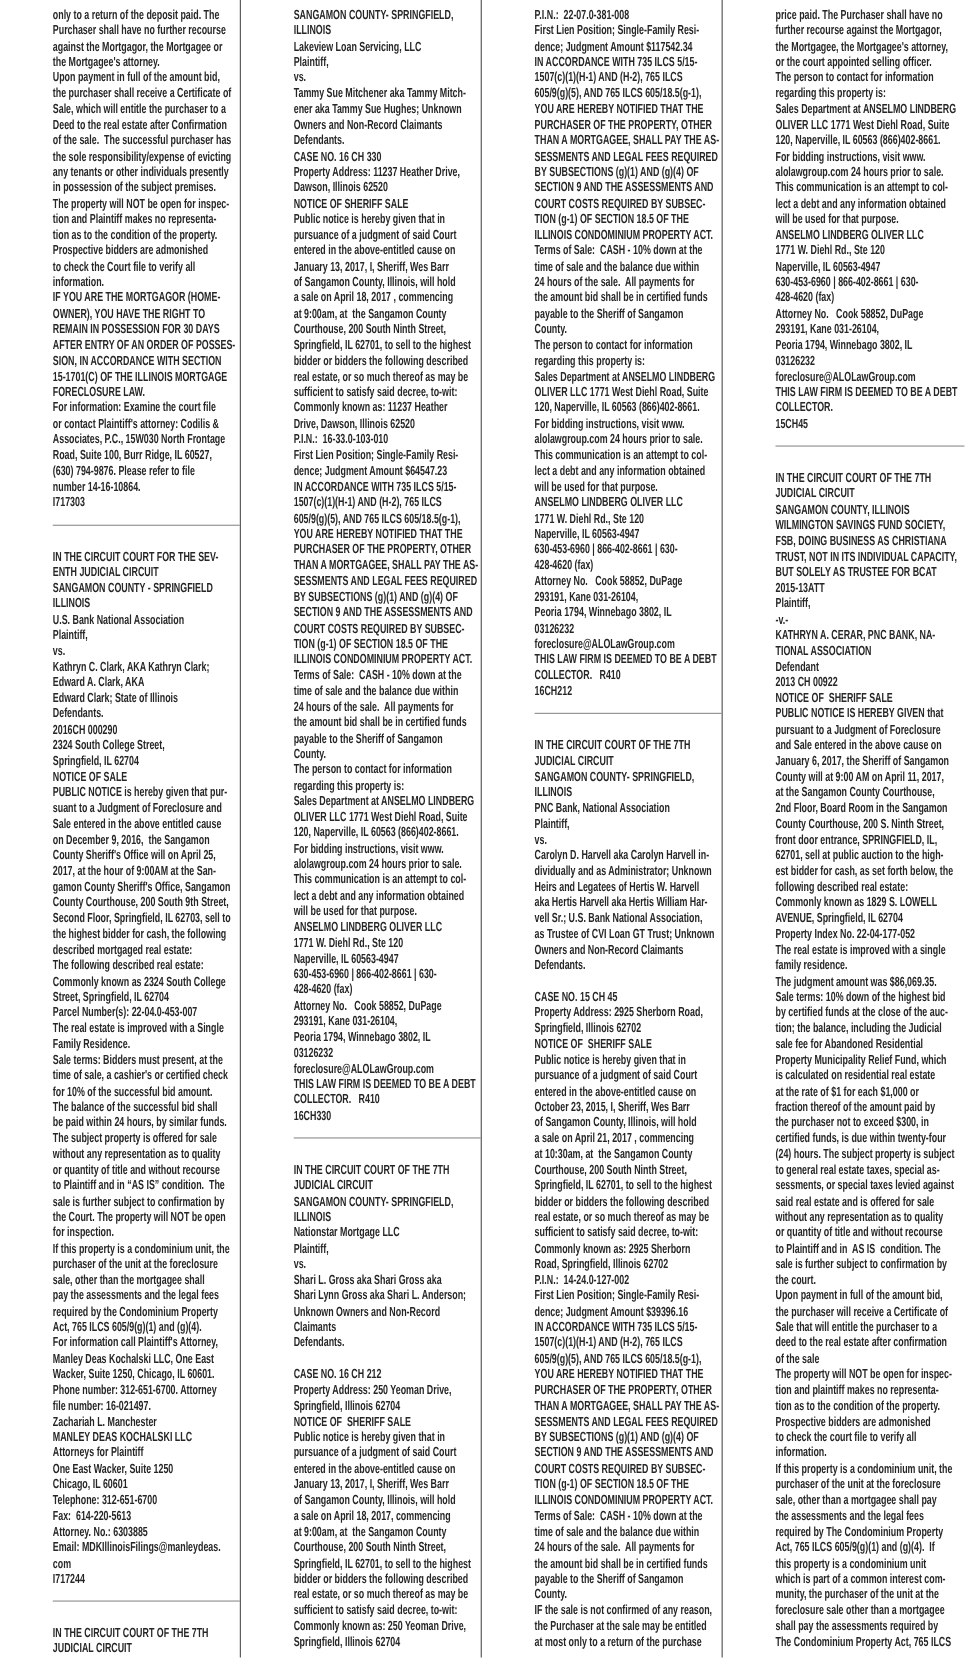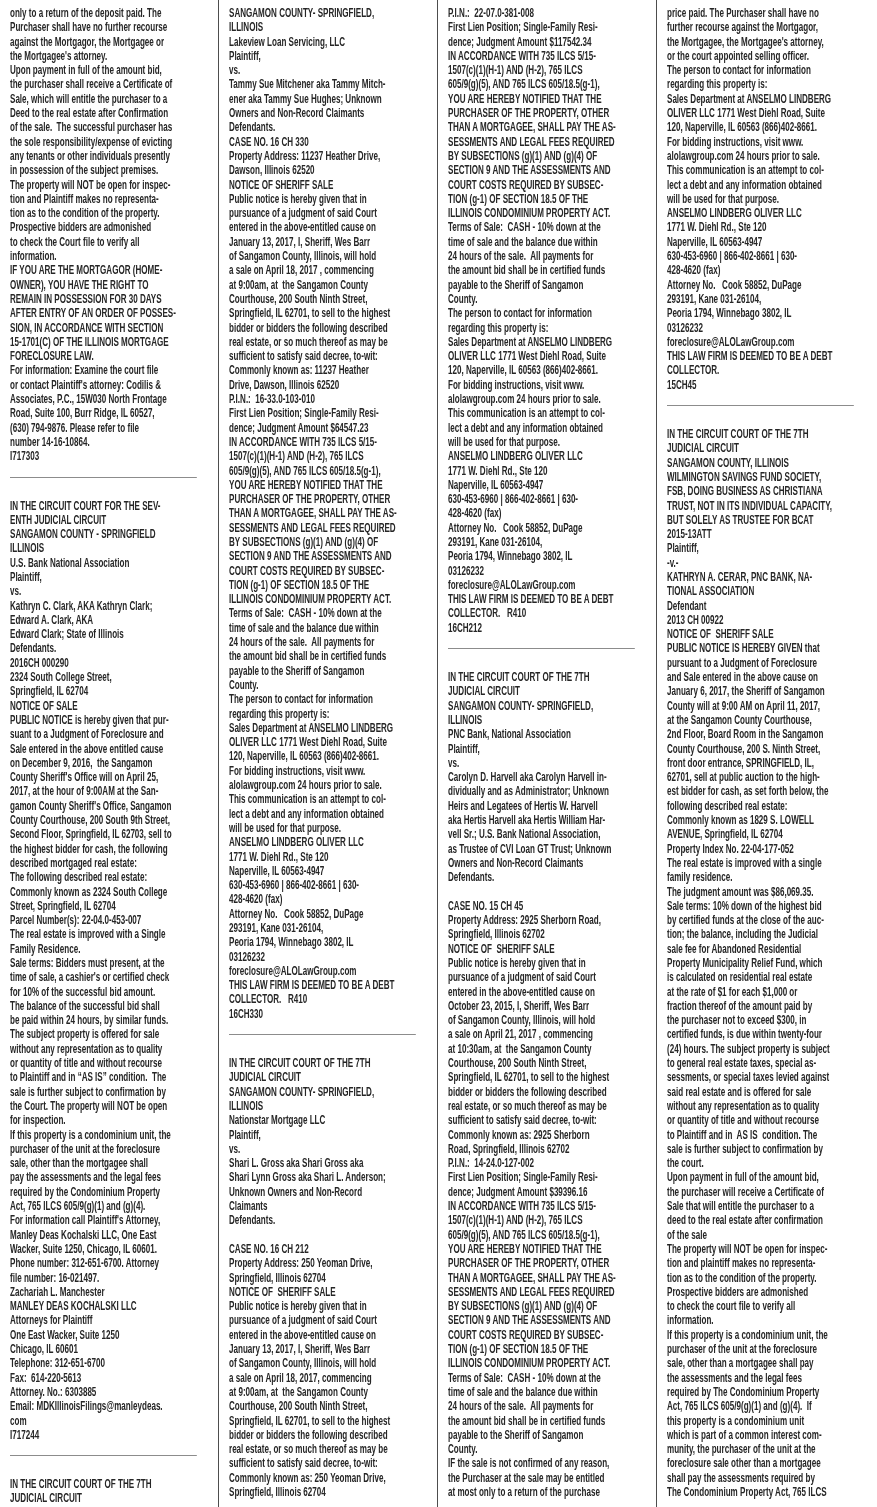--- a/index.html
+++ b/index.html
@@ -9,20 +9,21 @@
     width: 877px;
     height: 1507px;
     background: #ffffff;
   }
   .col {
     width: 219px;
     box-sizing: border-box;
     border-right: 1px solid #4d4d4d;
     padding: 6px 0 0 10px;
     overflow: hidden;
+    margin-left: 38px;
   }
   .col:last-child { border-right: none; width: 220px; }
   .col-inner {
     width: 294px;
     transform: scaleX(0.672);
     transform-origin: 0 0;
     font-family: "Liberation Sans", sans-serif;
     font-weight: 700;
     font-size: 12px;
     line-height: 14.3px;

